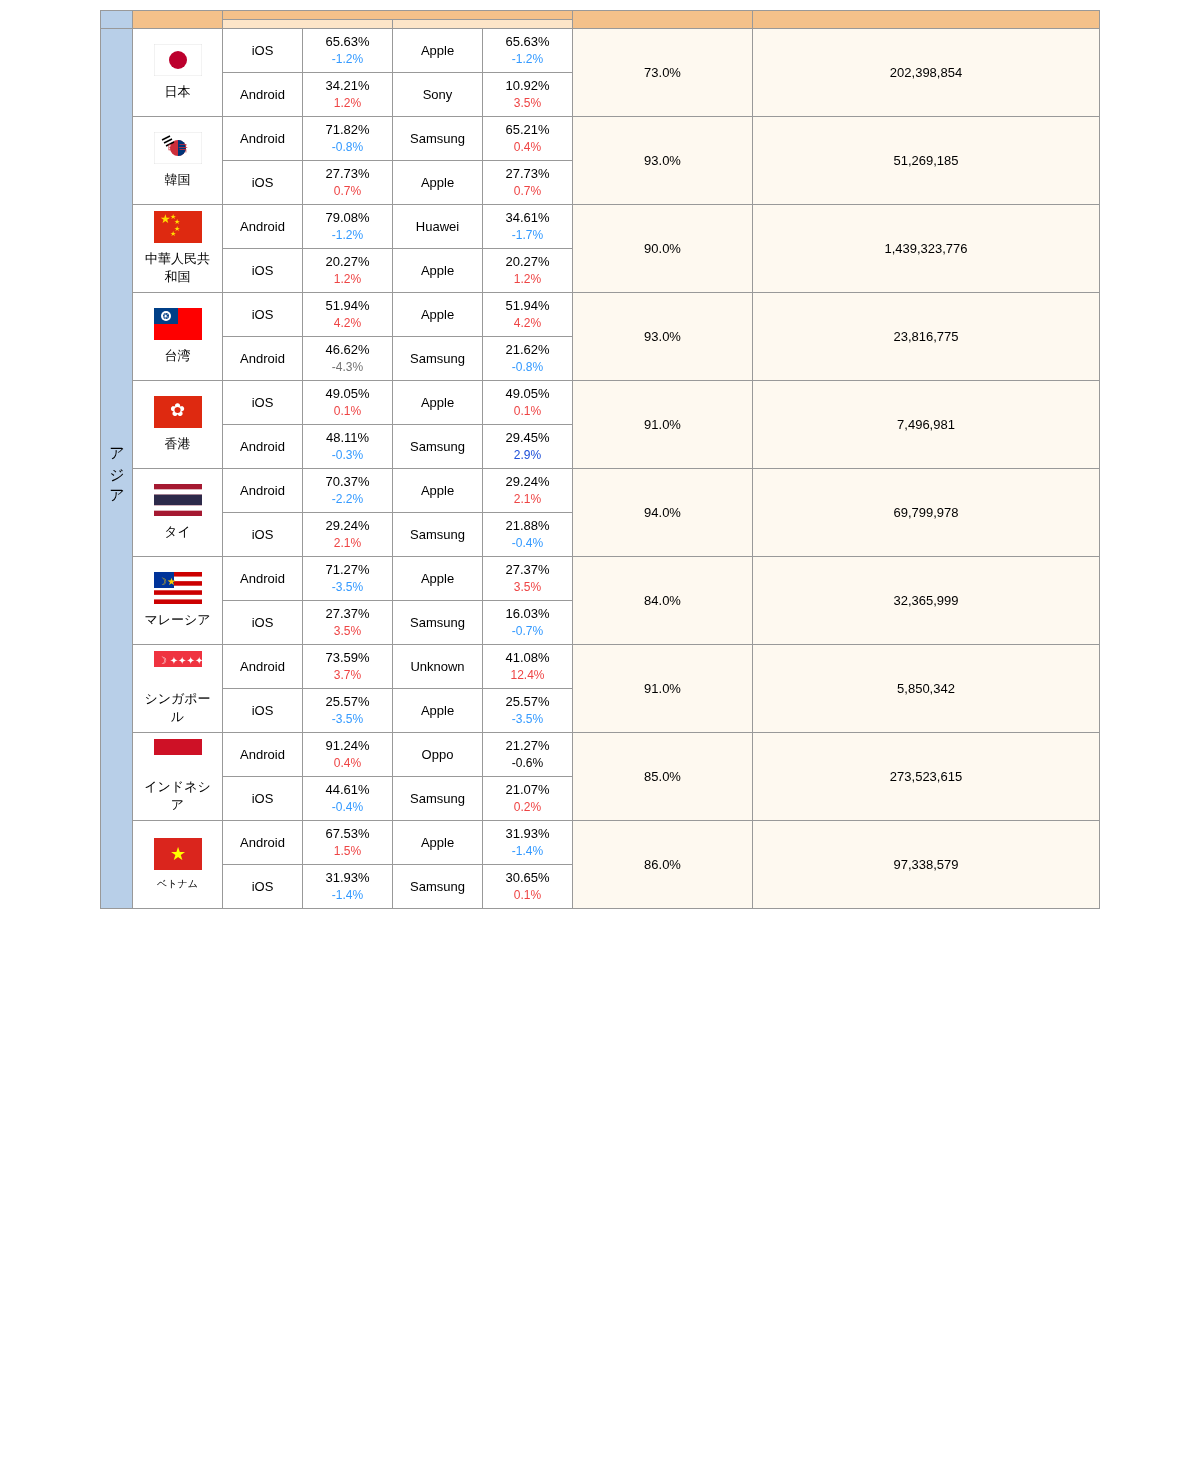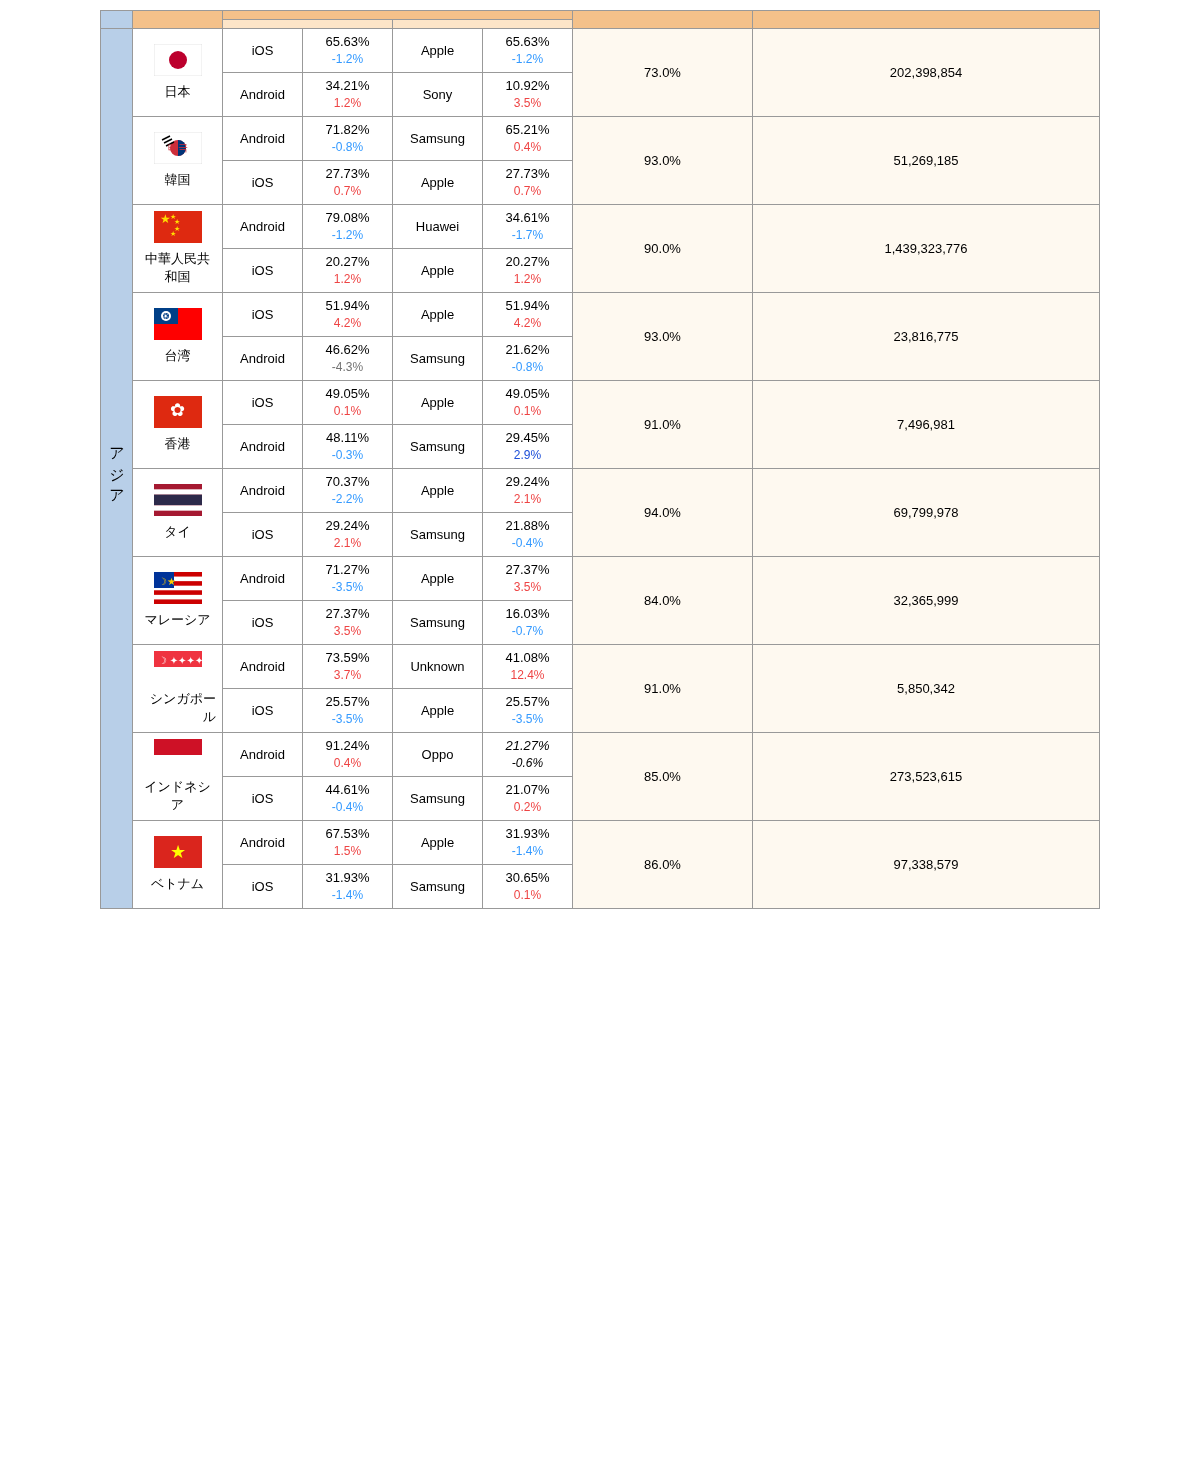--- a/index.html
+++ b/index.html
@@ -390,21 +390,21 @@
           </td>
         </tr>
         <tr>
           <td rowspan="2" style="text-align: center; vertical-align: middle; width: 90px;">
             <div style="display:flex;flex-direction:column;align-items:center;gap:4px;">
         <div><svg width="48" height="32" viewBox="0 0 48 32" xmlns="http://www.w3.org/2000/svg">
       <rect width="48" height="32" fill="white"></rect>
       <rect width="48" height="16" fill="#EF3340"></rect>
       <text x="4" y="13" font-size="10" fill="white">☽ ✦✦✦✦✦</text>
     </svg></div>
-        <div style="font-size:13px;text-align:right;">シンガポール</div>
+        <div style="font-size:13px;">シンガポール</div>
       </div>
           </td>
           <td style="width: 80px;">Android</td>
           <td style="width: 90px;">
             <div class="os-share-block">
       <div class="share-val">73.59%</div>
       <div class="share-change" style="color:#e44">3.7%</div>
     </div>
           </td>
           <td style="width: 90px;">Unknown</td>
@@ -444,21 +444,21 @@
       </div>
           </td>
           <td style="width: 80px;">Android</td>
           <td style="width: 90px;">
             <div class="os-share-block">
       <div class="share-val">91.24%</div>
       <div class="share-change" style="color:#e44">0.4%</div>
     </div>
           </td>
           <td style="width: 90px;">Oppo</td>
-          <td style="width: 90px; font-style: italic;">
+          <td style="width: 90px;">
             <div class="os-share-block">
       <div class="share-val">21.27%</div>
       <div class="share-change" style="color:#000000">-0.6%</div>
     </div>
           </td>
           <td rowspan="2" class="span-cell">85.0%</td>
           <td rowspan="2" class="span-cell">273,523,615</td>
         </tr>
         <tr>
           <td style="width: 80px;">iOS</td>
@@ -476,21 +476,21 @@
     </div>
           </td>
         </tr>
         <tr>
           <td rowspan="2" style="text-align: center; vertical-align: middle; width: 90px;">
             <div style="display:flex;flex-direction:column;align-items:center;gap:4px;">
         <div><svg width="48" height="32" viewBox="0 0 48 32" xmlns="http://www.w3.org/2000/svg">
       <rect width="48" height="32" fill="#DA251D"></rect>
       <text x="16" y="22" font-size="18" fill="#FFFF00">★</text>
     </svg></div>
-        <div style="font-size:13px;">ベトナム</div>
+        <div style="font-size:10px;">ベトナム</div>
       </div>
           </td>
           <td style="width: 80px;">Android</td>
           <td style="width: 90px;">
             <div class="os-share-block">
       <div class="share-val">67.53%</div>
       <div class="share-change" style="color:#e44">1.5%</div>
     </div>
           </td>
           <td style="width: 90px;">Apple</td>

